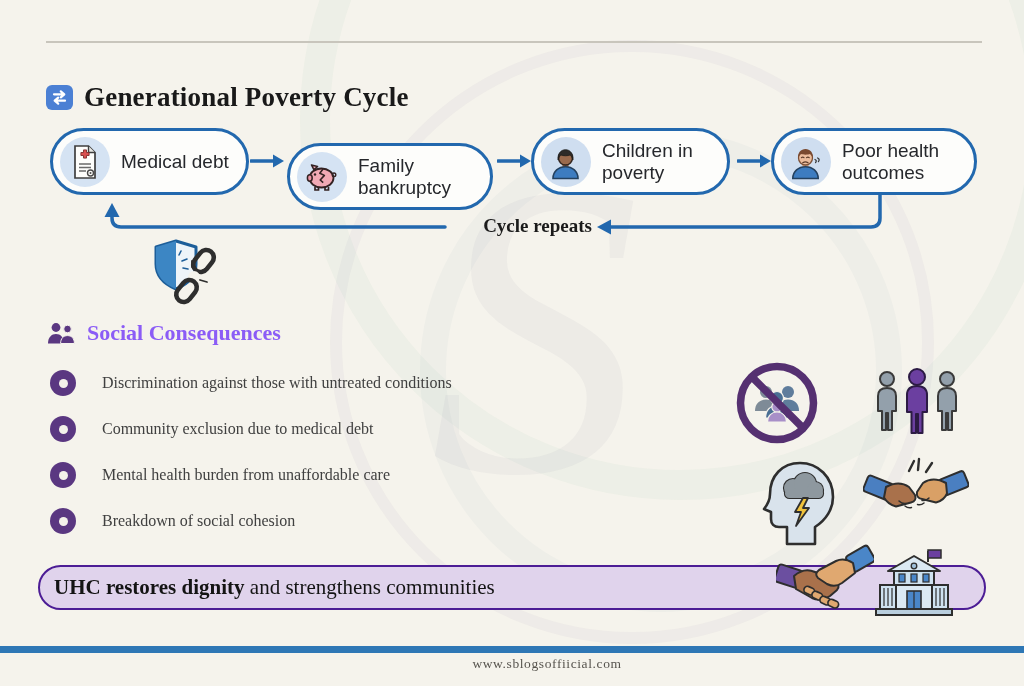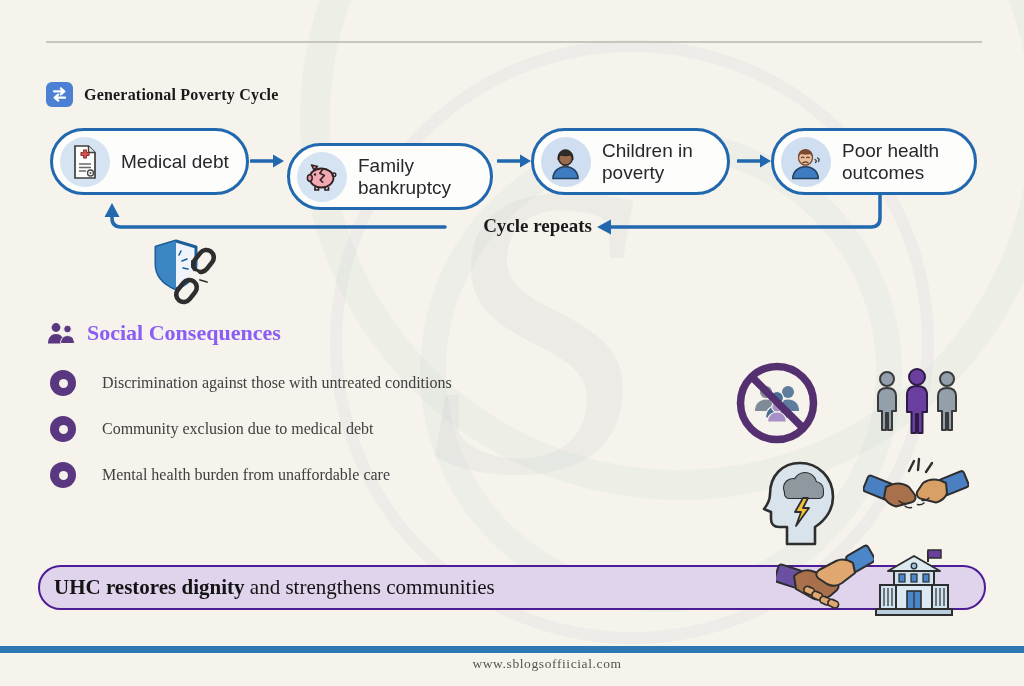--- a/index.html
+++ b/index.html
@@ -9,21 +9,21 @@
     font-family:"Liberation Serif", serif;
   }
   .wm{position:absolute; border-radius:50%; pointer-events:none;}
   .wm1{left:330px; top:40px; width:580px; height:580px; border:12px solid rgba(110,100,150,0.05);}
   .wm2{left:420px; top:130px; width:430px; height:430px; border:26px solid rgba(80,140,160,0.04);}
   .wm3{left:300px; top:-260px; width:700px; height:700px; border:30px solid rgba(90,180,130,0.05);}
   .wmS{position:absolute; left:430px; top:120px; font-size:420px; line-height:1;
        color:rgba(80,70,110,0.045); font-style:italic; pointer-events:none;}
   #topline{position:absolute; left:46px; top:41px; width:936px; height:2px; background:#c8c5bc;}
   #header{position:absolute; left:46px; top:82px; display:flex; align-items:center; gap:11px;}
-  #title{font-size:16px; font-weight:bold; color:#191919; letter-spacing:0.2px;}
+  #title{font-size:27px; font-weight:bold; color:#191919; letter-spacing:0.2px;}
   .node{position:absolute; background:#fdfdfb; border:3px solid #2268ae; border-radius:36px;
         display:flex; align-items:center; gap:11px; padding:0 8px 0 7px; box-sizing:border-box; height:67px;}
   .node-icon{width:50px; height:50px; flex:none;}
   .node-label{font-family:"Liberation Sans", sans-serif; font-size:19px; line-height:1.12; color:#26282c;}
   .flow-arrow{position:absolute; top:151px;}
   #return-svg{position:absolute; left:95px; top:190px;}
   #repeat-label{position:absolute; left:440px; top:215px; width:152px; text-align:right;
         font-size:19px; font-weight:bold; color:#1b1b1b;}
   #break-banner{position:absolute; left:38px; top:258px; width:948px; height:42px;
         background:#cdddf4; border:2px solid #7aa0cf; border-radius:22px; box-sizing:border-box;
@@ -174,20 +174,26 @@
           <span></span>
         </div>
       <div class="bullet-text">Community exclusion due to medical debt</div>
     </div>
     <div class="bullet-row">
       <div class="bullet-dot">
           <span></span>
         </div>
       <div class="bullet-text">Mental health burden from unaffordable care</div>
     </div>
+    <div class="bullet-row">
+      <div class="bullet-dot">
+          <span></span>
+        </div>
+      <div class="bullet-text">Breakdown of social cohesion</div>
+    </div>
   </div>
 
   <svg class="side-icon" style="left:735px; top:361px;" width="84" height="84" viewBox="0 0 84 84">
     <circle cx="31" cy="31" r="6" fill="#7e8b97"></circle>
     <path d="M20 50 c0 -7.5 4.5 -11.5 11 -11.5 c6.5 0 11 4 11 11.5 z" fill="#7e8b97"></path>
     <circle cx="53" cy="31" r="6" fill="#5f7d9c"></circle>
     <path d="M42 50 c0 -7.5 4.5 -11.5 11 -11.5 c6.5 0 11 4 11 11.5 z" fill="#5f7d9c"></path>
     <circle cx="42" cy="37" r="6.5" fill="#4a6f94" stroke="#f5f3ec" stroke-width="1.2"></circle>
     <path d="M30.5 57 c0 -8 5 -12.5 11.5 -12.5 c6.5 0 11.5 4.5 11.5 12.5 z" fill="#4a6f94" stroke="#f5f3ec" stroke-width="1.2"></path>
     <circle cx="42" cy="46" r="5.2" fill="#a88fc8" stroke="#f5f3ec" stroke-width="1.2"></circle>

